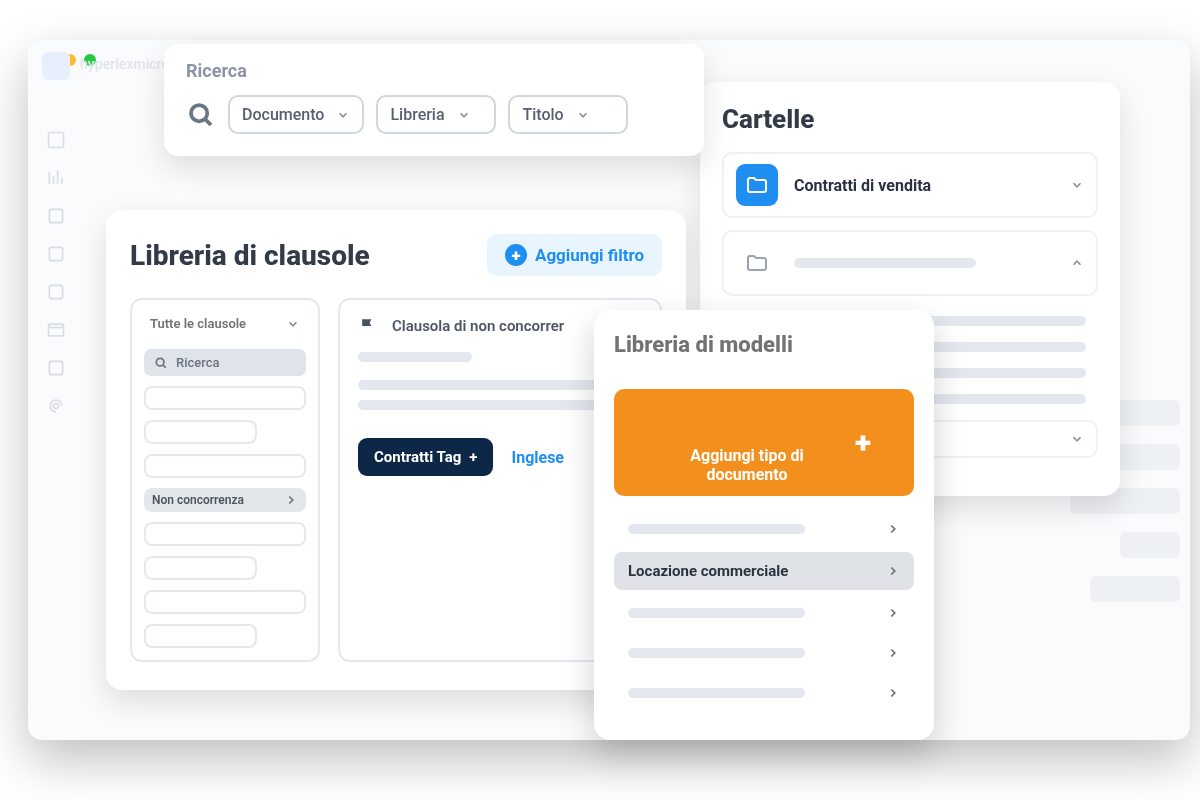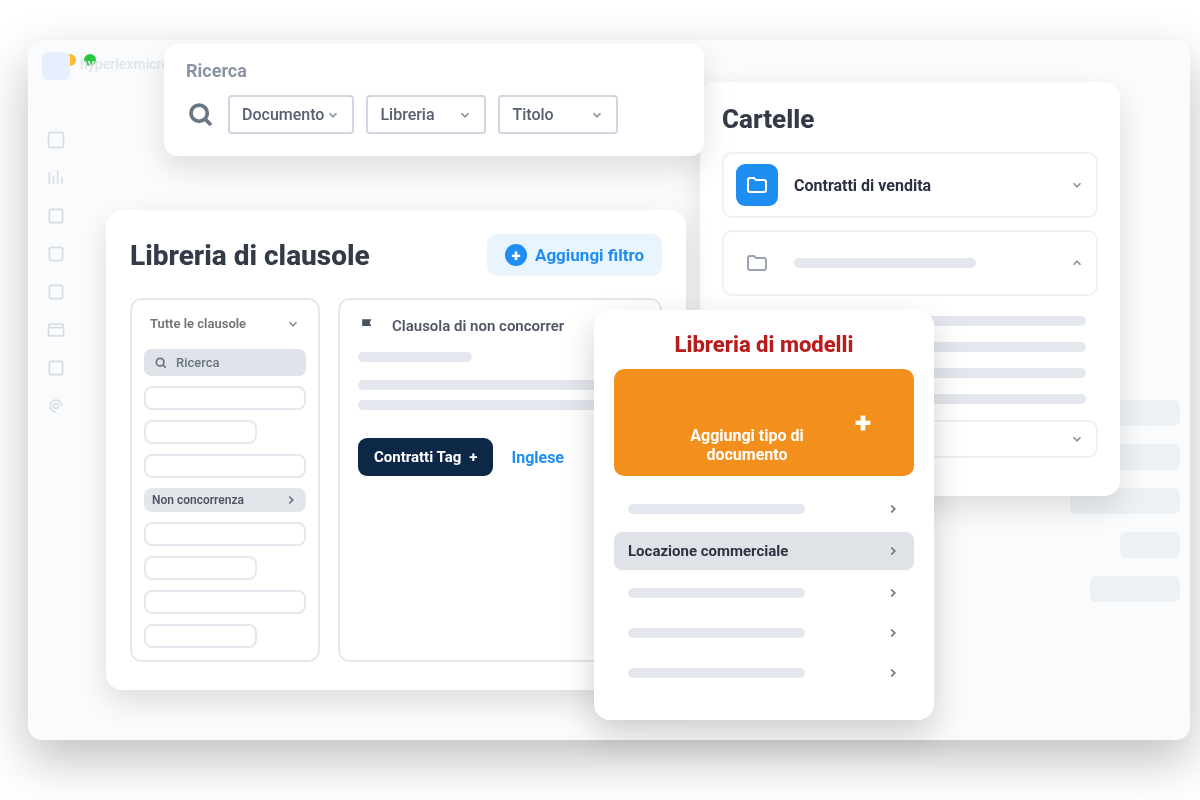--- a/index.html
+++ b/index.html
@@ -24,22 +24,22 @@
 
   
   .search-panel {
     position: absolute; top: 44px; left: 164px; width: 540px; background: #fff; border-radius: 14px;
     box-shadow: 0 12px 30px rgba(0,0,0,0.12); padding: 16px 22px 22px; z-index: 4;
   }
   .search-title { color: #8a94a6; font-size: 18px; font-weight: 700; margin-bottom: 14px; }
   .search-row { display: flex; align-items: center; gap: 12px; }
   .search-ic { width: 30px; height: 30px; color: #6b7684; }
   .select {
-    display: flex; align-items: center; justify-content: space-between; gap: 2px;
-    border: 2px solid #cfd6df; border-radius: 4px; padding: 8px 12px; color: #566070; font-size: 16px; font-weight: 500;
+    display: flex; align-items: center; justify-content: flex-start; gap: 12px;
+    border: 2px solid #cfd6df; border-radius: 10px; padding: 8px 12px; color: #566070; font-size: 16px; font-weight: 500;
     cursor: pointer; min-width: 120px;
   }
   .chevd { width: 14px; height: 14px; color: #88919f; }
 
   
   .clause-panel {
     position: absolute; top: 210px; left: 106px; width: 580px; background: #fff; border-radius: 16px;
     box-shadow: 0 12px 30px rgba(0,0,0,0.12); padding: 24px 24px 28px; z-index: 3;
   }
   .clause-head { display: flex; align-items: center; justify-content: space-between; margin-bottom: 22px; }
@@ -76,21 +76,21 @@
   .folder-label { flex: 1; color: #2a3140; font-size: 16px; font-weight: 700; }
   .folder-skels { flex: 1; display: flex; flex-direction: column; gap: 6px; }
   .sub { padding: 8px 12px 8px 64px; display: flex; align-items: center; justify-content: space-between; gap: 14px; }
   .sub .skel { flex: 1; }
 
   
   .models-panel {
     position: absolute; top: 310px; left: 594px; width: 340px; background: #fff; border-radius: 16px;
     box-shadow: 0 14px 34px rgba(0,0,0,0.18); padding: 22px 20px 24px; z-index: 5;
   }
-  .models-title { color: #b91c1c; font-size: 22px; font-weight: 800; text-align: center; margin-bottom: 12px; }
+  .models-title { color: #737373; font-size: 22px; font-weight: 800; margin-bottom: 32px; }
   .add-doc { display: flex; align-items: center; justify-content: center; gap: 18px; background: #f3901d; color: #fff; font-size: 16px; font-weight: 700; padding: 12px 18px; border-radius: 10px; margin-bottom: 16px; cursor: pointer; text-align: center; }
   .add-doc .plus2 { font-size: 30px; font-weight: 900; line-height: 20px; }
   .mrow { display: flex; align-items: center; justify-content: space-between; padding: 10px 14px; border-radius: 8px; margin-bottom: 6px; cursor: pointer; }
   .mrow .skel { width: 65%; }
   .mrow.sel { background: #dfe3e8; }
   .mlabel { color: #2c3340; font-size: 15px; font-weight: 700; }
   .chevr { width: 14px; height: 14px; color: #6b7380; }
 
   svg { display: block; }
 </style>

